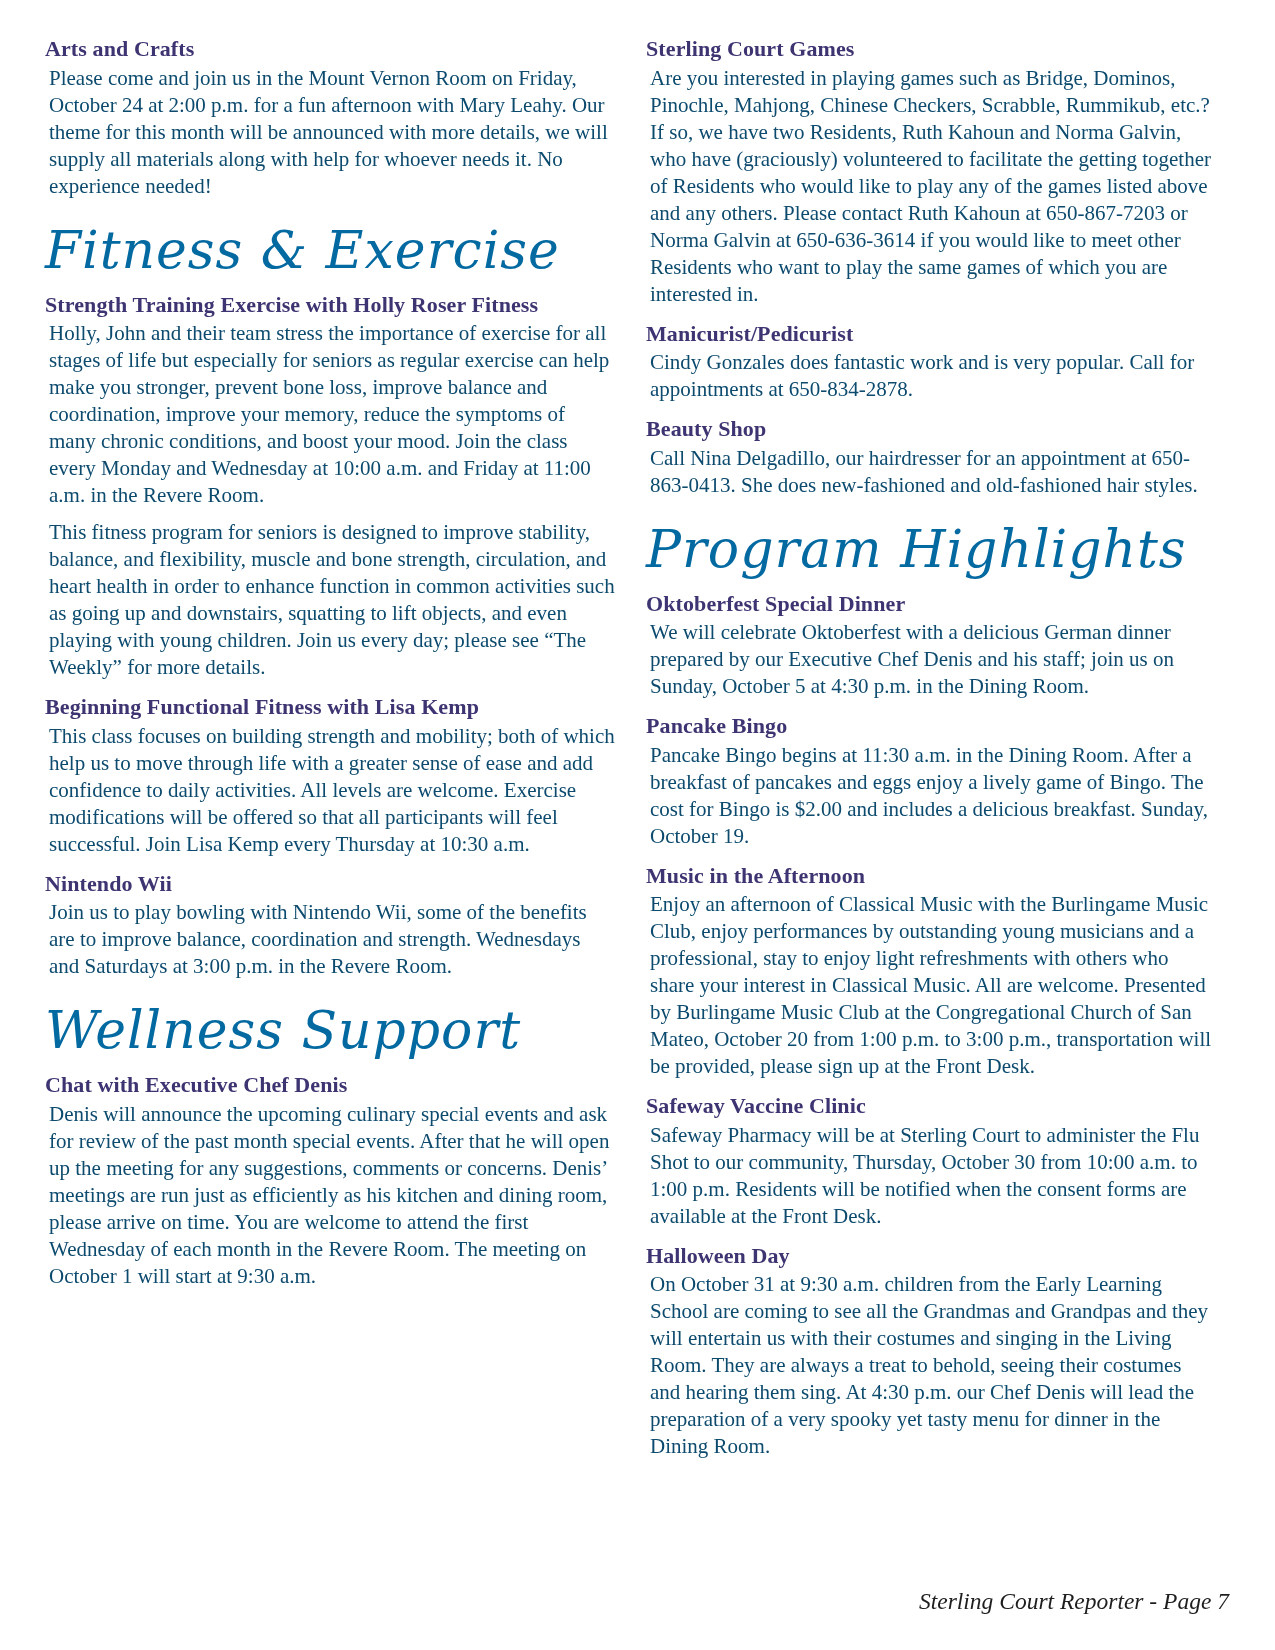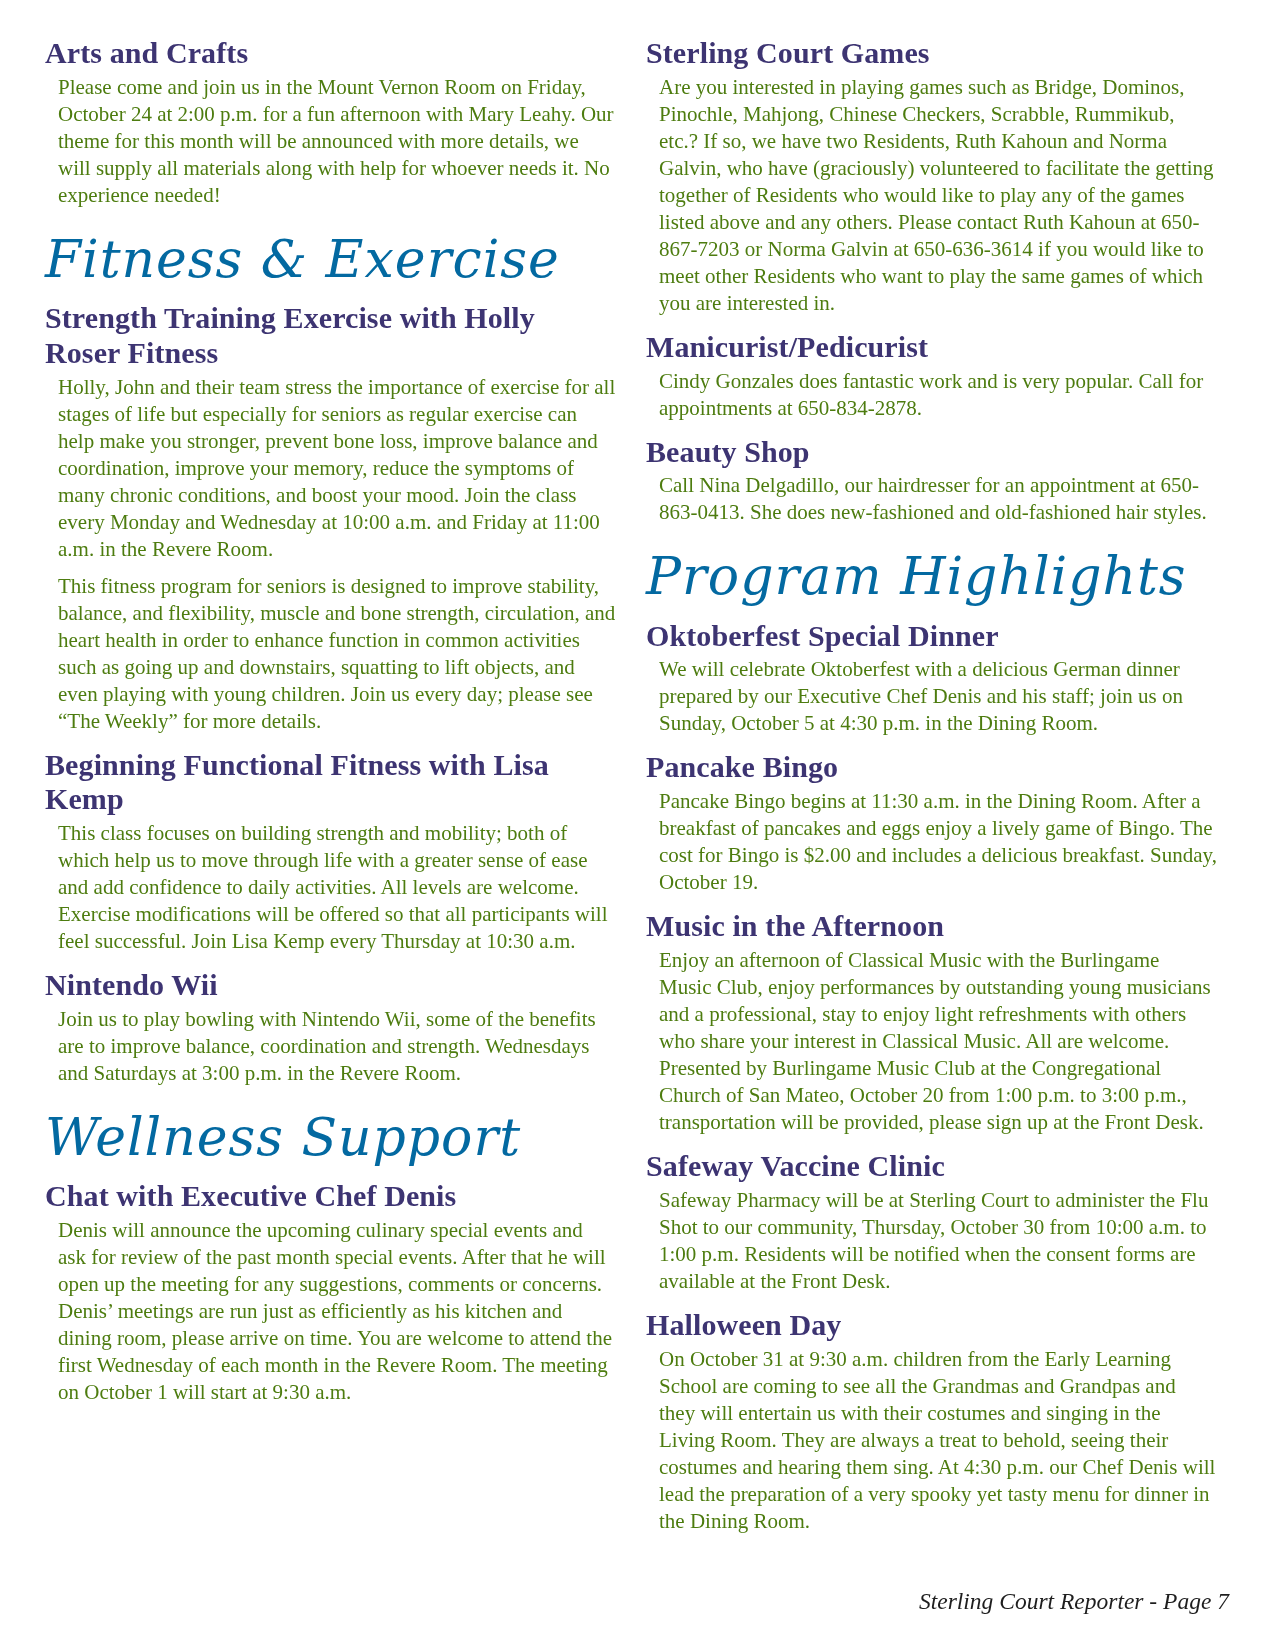--- a/index.html
+++ b/index.html
@@ -15,34 +15,34 @@
     width: 1275px; height: 1650px;
     padding: 36px 58px 0 45px;
     position: relative;
   }
   .columns {
     display: flex;
     gap: 30px;
   }
   .col { flex: 1 1 0; min-width: 0; }
   h3.section-heading {
-    font-size: 30px;
+    font-size: 22px;
     line-height: 1.16;
     font-weight: bold;
     color: #3d3472;
     margin: 13px 0 3px 0;
     white-space: pre-line;
     letter-spacing: 0.1px;
   }
   .col > h3.section-heading:first-child { margin-top: 0; }
   p.section-body {
     font-size: 21px;
     line-height: 27px;
-    margin: 0 0 10px 13px;
-    color: #4d7c0f;
+    margin: 0 0 10px 4px;
+    color: #0c4a6e;
   }
   .script-heading {
     font-family: "DejaVu Serif", serif;
     font-style: italic;
     font-weight: normal;
     font-size: 52px;
     line-height: 1.1;
     color: #0369a1;
     margin: 22px 0 10px 0;
     letter-spacing: 1px;

